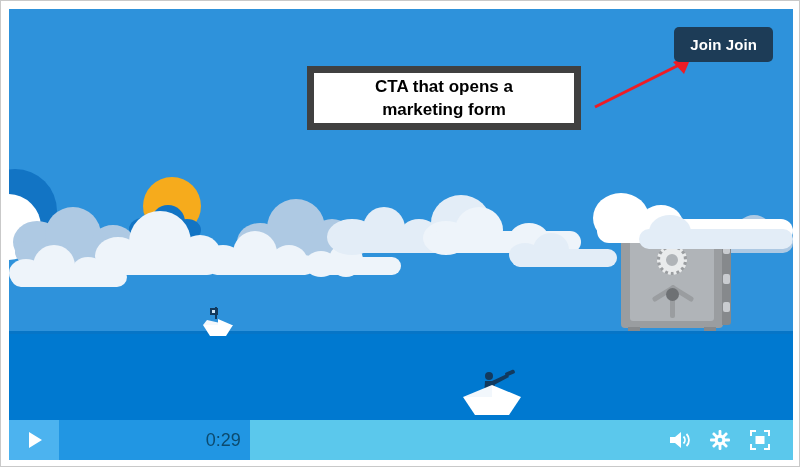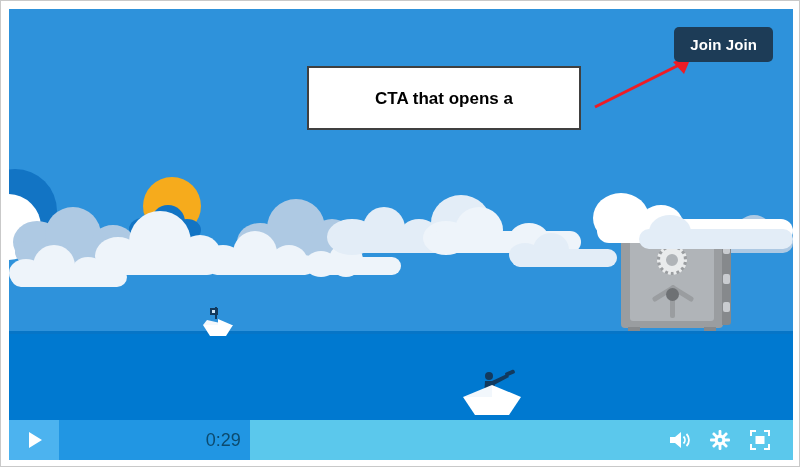--- a/index.html
+++ b/index.html
@@ -201,21 +201,21 @@
   }
 
   
   #annotation-box {
     position: absolute;
     left: 298px;
     top: 57px;
     width: 274px;
     height: 64px;
     background: #ffffff;
-    border: 2px solid #404040;
+    border: 7px solid #404040;
     box-sizing: border-box;
     display: flex;
     align-items: center;
     justify-content: center;
     text-align: center;
     color: #000000;
     font-weight: bold;
     font-size: 17px;
     line-height: 23px;
     font-family: "Liberation Sans", sans-serif;
@@ -458,20 +458,21 @@
           <polygon points="2,28 60,28 48,46 14,46" fill="#ffffff"></polygon>
           <polygon points="2,28 31,16 31,28" fill="#f2f7fc"></polygon>
           <polygon points="31,16 60,28 31,28" fill="#ffffff"></polygon>
           <polygon points="14,46 48,46 31,46" fill="#e8f0f8"></polygon>
         </svg>
       </div>
 
       <div id="annotation-box">
         <div>
           <span>CTA that opens a</span><br>
+          <span>marketing form</span>
         </div>
       </div>
 
       <div id="annotation-arrow">
         <svg width="110" height="62" viewBox="0 0 110 62">
           <line x1="4" y1="56" x2="92" y2="12" stroke="#ee1c25" stroke-width="3"></line>
           <polygon points="101,4 82,11 93,23" fill="#ee1c25"></polygon>
         </svg>
       </div>
 

